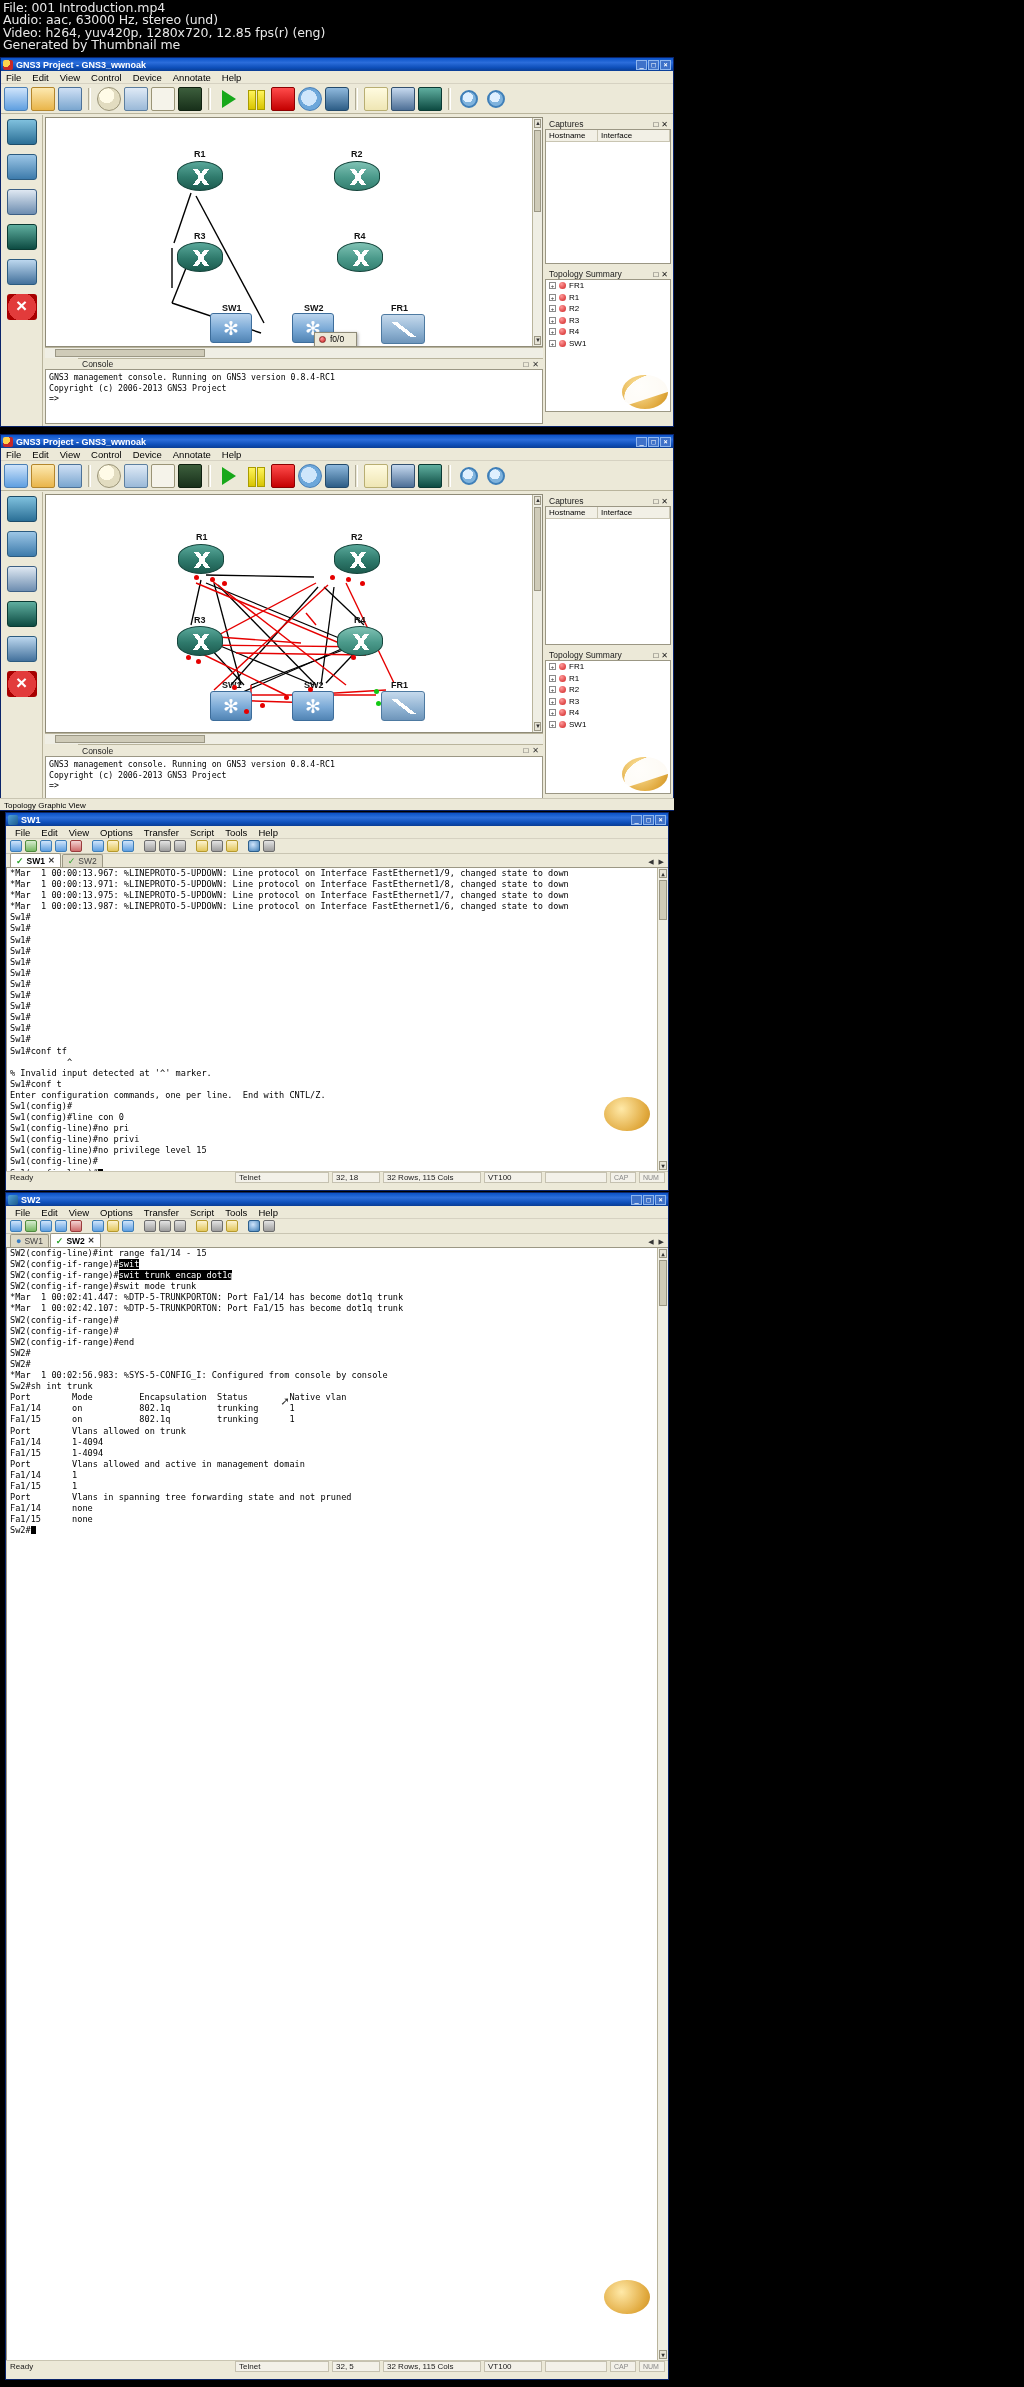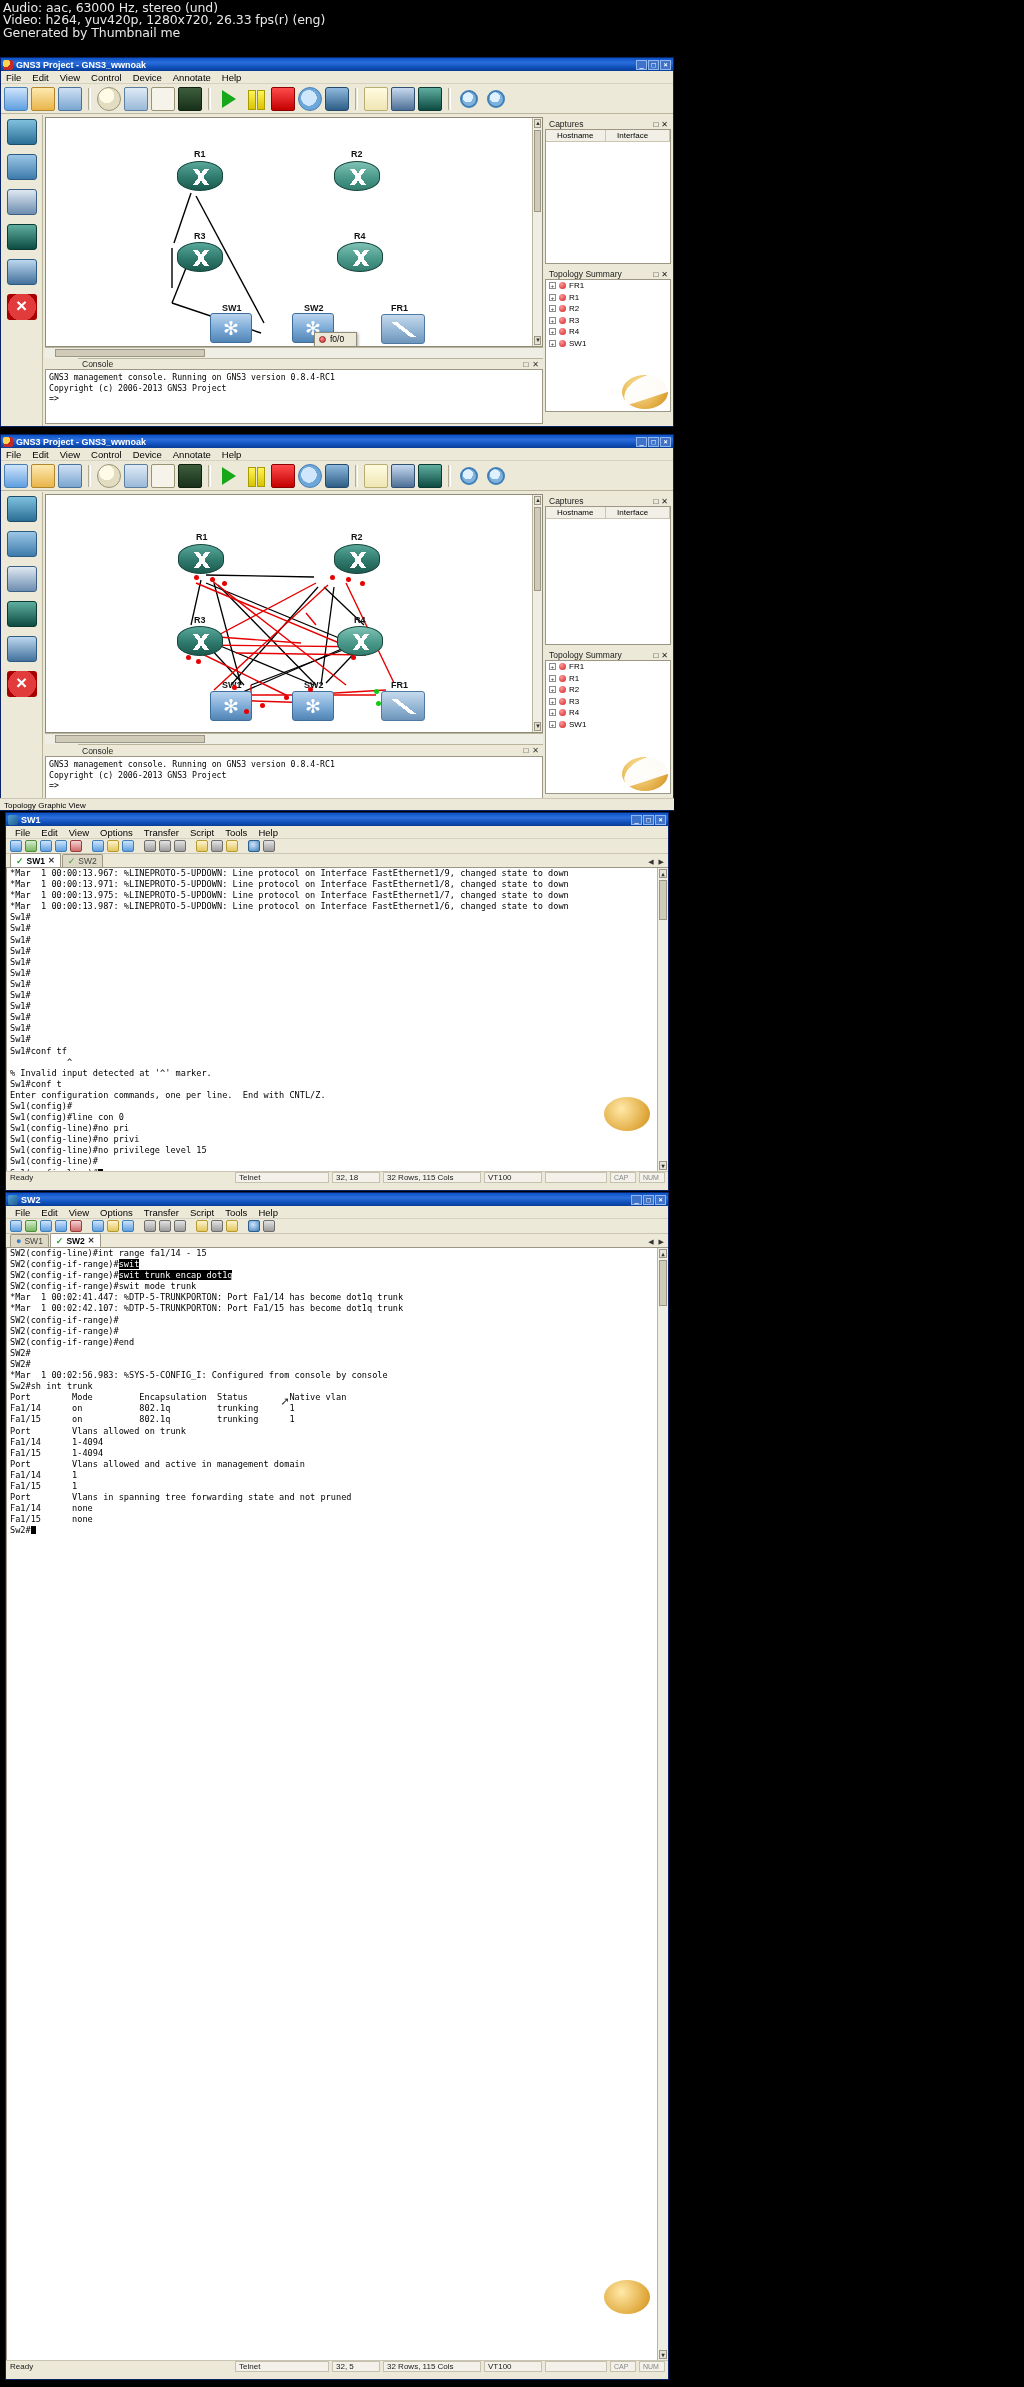--- a/index.html
+++ b/index.html
@@ -124,21 +124,21 @@
 
   
   .rdock { background:#ece9d8; }
   .rdock-head { height:12px; display:flex; align-items:flex-end; font-size:8.5px;
                 padding-left:4px; color:#1a1a1a; }
   .rdock-head .sp{flex:1;}
   .rdock-head .btn{font-size:8px; padding-right:3px;}
   .rdock-body { background:#fff; border:1px solid #9b9784; }
   .col-head { display:flex; height:12px; font-size:8px; background:#f2f0e6;
               border-bottom:1px solid #c9c5b2;}
-  .col-head div{ padding-left:3px; border-right:1px solid #c9c5b2; line-height:11px;margin-left:8px;}
+  .col-head div{ padding-left:3px; border-right:1px solid #c9c5b2; line-height:11px;}
   .tree-row { display:flex; align-items:center; height:11.5px; font-size:8px; padding-left:3px; gap:3px;}
   .tree-row .exp { width:7px; height:7px; border:1px solid #8a8a8a; background:#fff;
                    font-size:6px; line-height:6px; text-align:center; color:#333;}
   .tree-row .bullet{ width:7px;height:7px;border-radius:50%;
                      background:radial-gradient(circle at 35% 30%,#ff9a9a,#cf2020);}
 
   
   .ctxmenu { position:absolute; background:#ece9d8; border:1px solid #8f8b78;
              font-size:8.5px; box-shadow:1px 1px 3px rgba(0,0,0,.35); z-index:40;}
   .ctxmenu div { display:flex; align-items:center; gap:4px; padding:1px 12px 1px 4px; height:12.5px;}
@@ -194,22 +194,23 @@
   .wm-wing { position:absolute; width:60px; height:30px;
              background:radial-gradient(ellipse at 70% 80%, #ffffff 0 48%, transparent 49%);
              transform:rotate(-18deg); opacity:.95;}
   .tgv-bar { height:12px; background:#ece9d8; display:flex; align-items:flex-end;
              font-size:8px; padding-left:4px; border-top:1px solid #c9c5b2;}
 </style>
 </head>
 <body>
 
 <div class="thumb-header">
+  <div>File: 001 Introduction.mp4</div>
   <div>Audio: aac, 63000 Hz, stereo (und)</div>
-  <div>Video: h264, yuv420p, 1280x720, 26.33 fps(r) (eng)</div>
+  <div>Video: h264, yuv420p, 1280x720, 12.85 fps(r) (eng)</div>
   <div>Generated by Thumbnail me</div>
 </div>
 
 <div class="win" id="gns3-top" style="top:57px; left:0; width:674px; height:370px;">
 
   <div class="titlebar">
     <span class="tb-icon"></span>
     <span class="tb-text">GNS3 Project - GNS3_wwnoak</span>
     <span class="tb-btns">
       <span>_</span>

